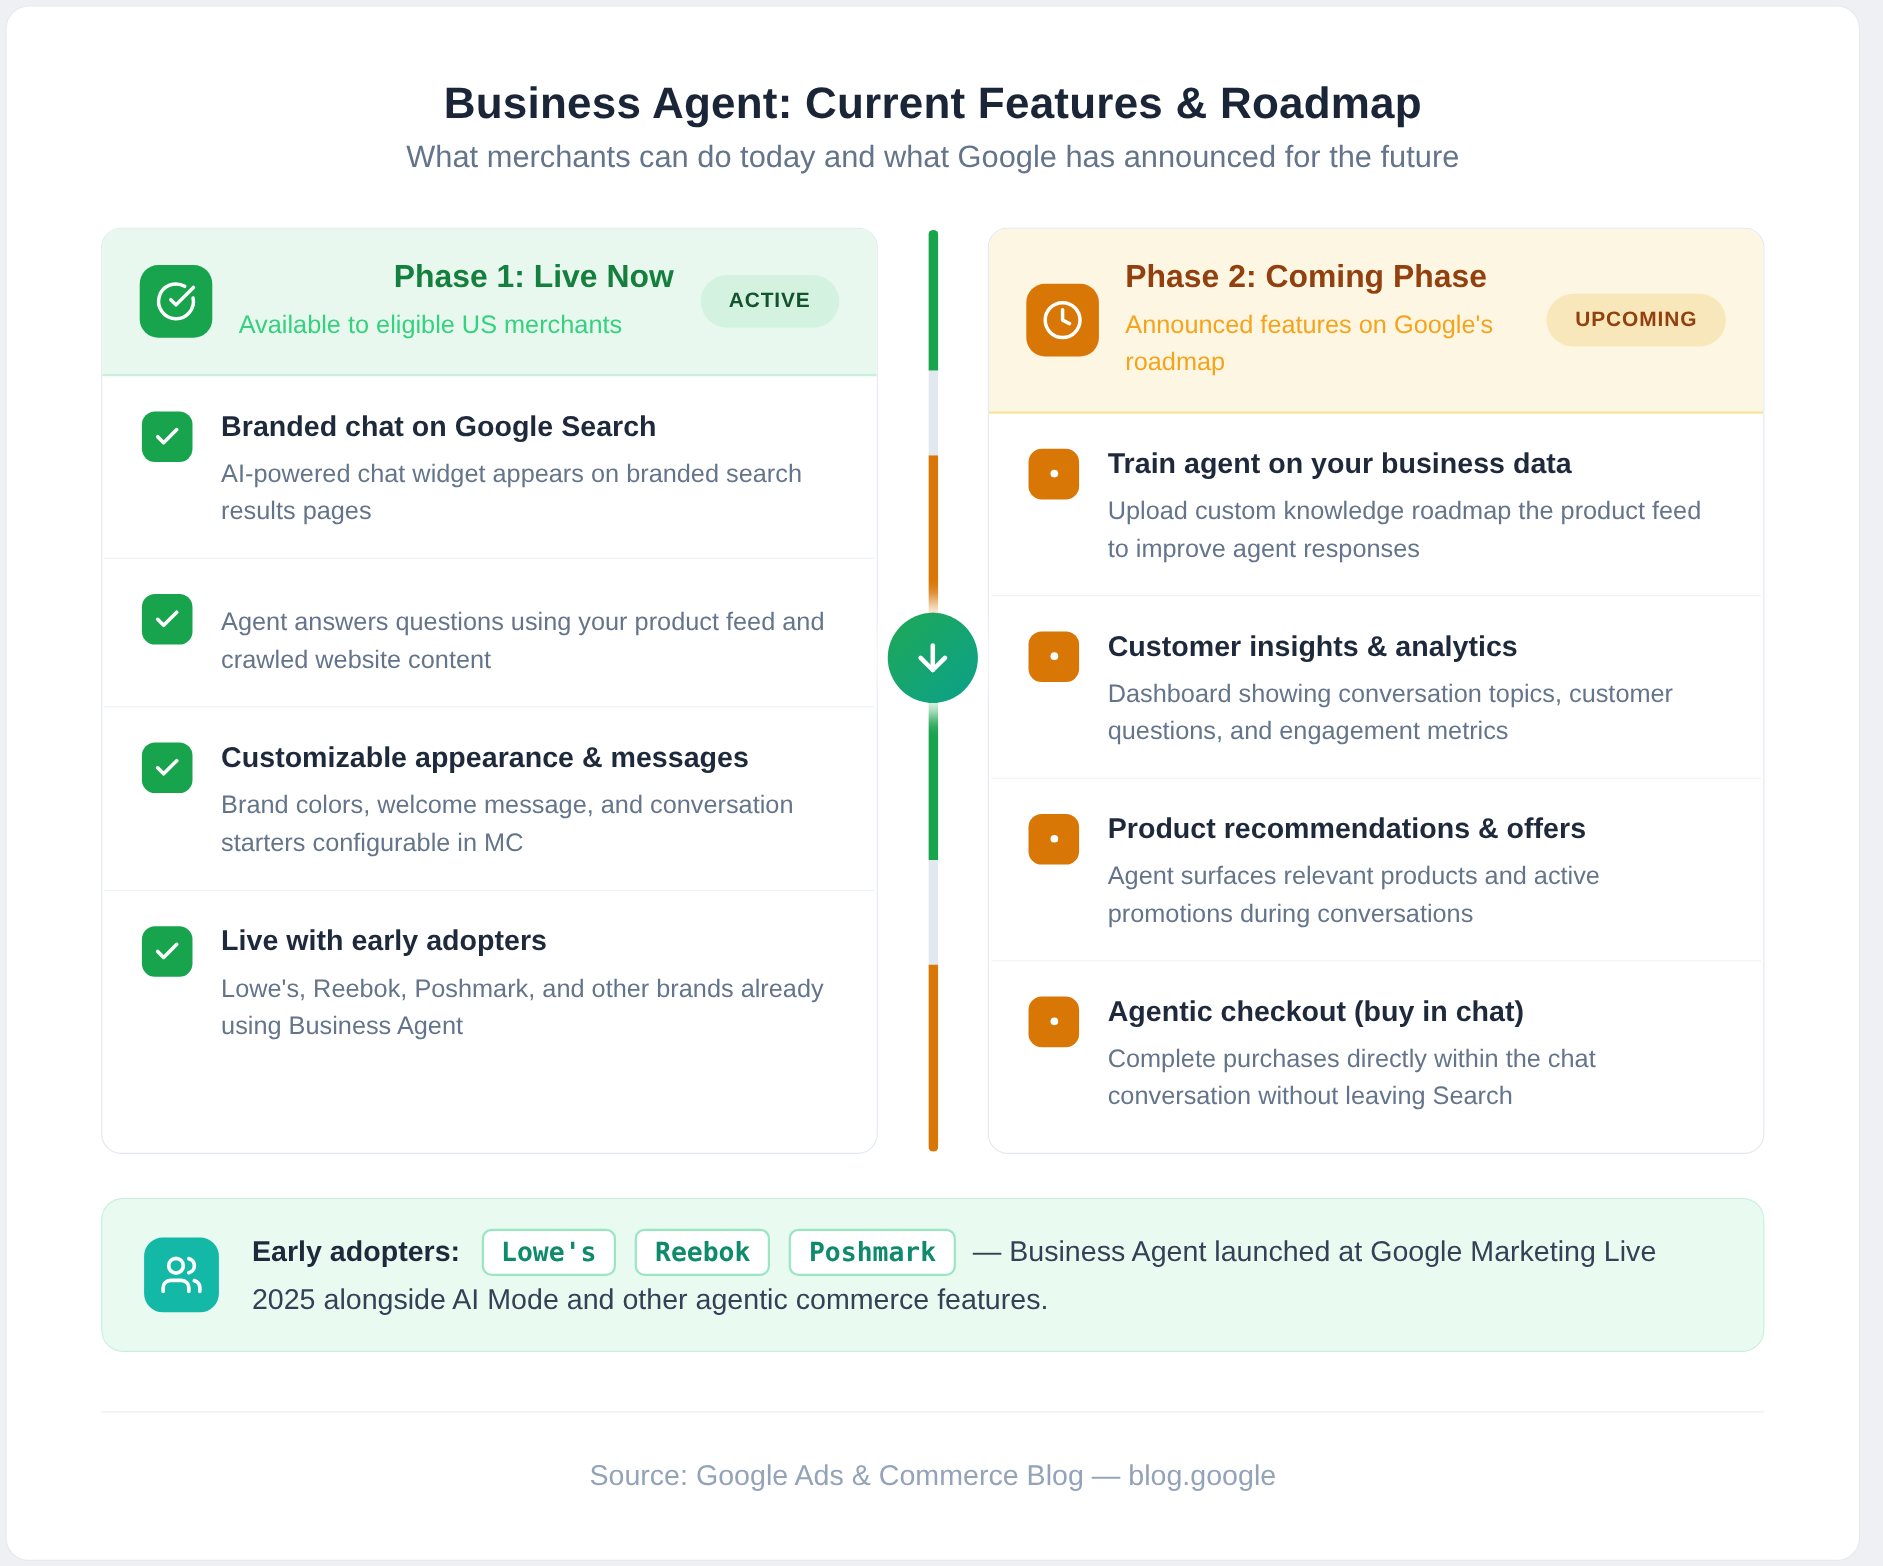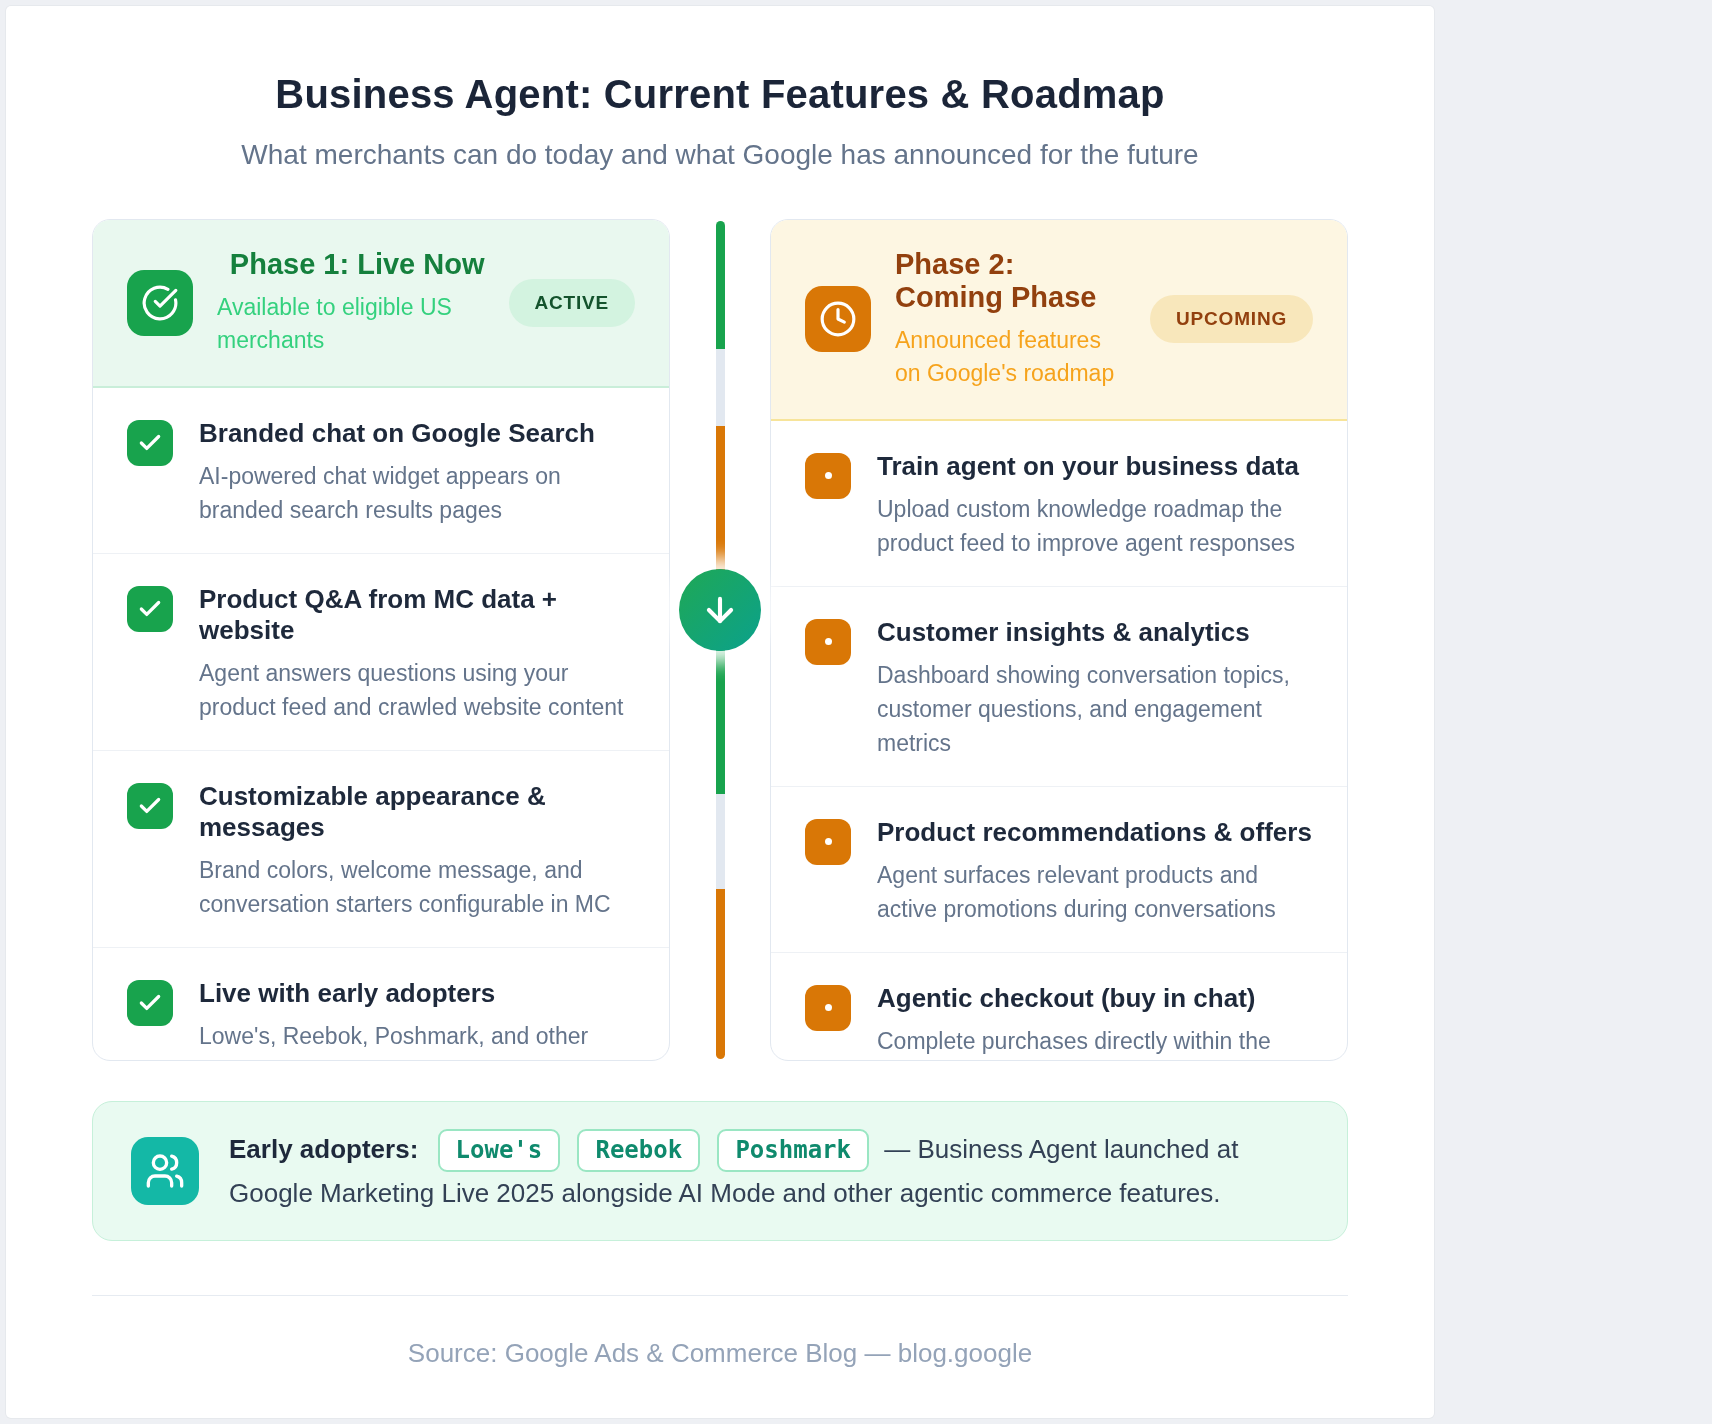--- a/index.html
+++ b/index.html
@@ -10,28 +10,28 @@
     --green_bg:#e9f8ef; --green_line:#c9eed9; --green_badge_bg:#d3f3e0; --green_badge_text:#14532d;
     --orange:#d97706; --orange_dark:#92400e; --orange_light:#f6a31c;
     --orange_bg:#fdf6e2; --orange_line:#f7e49a; --orange_badge_bg:#f8e7bb;
     --teal:#14b8a6; --teal_text:#0f8a6d; --teal_border:#9ae6c3;
     --strip_bg:#e9faf1; --strip_border:#c6f0da;
     --timeline_gray:#e2e8f0; --circle_from:#1fa855; --circle_to:#0ba18c;
   }
   *{margin:0;padding:0;box-sizing:border-box;}
   html,body{width:1712px;height:1424px;}
   body{background:var(--page_bg);font-family:"Liberation Sans","DejaVu Sans",sans-serif;}
-  .panel{width:1428px;height:1412px;margin:6px;background:var(--panel_bg);border-radius:5px;
+  .panel{width:1684px;height:1412px;margin:6px;background:var(--panel_bg);border-radius:20px;
          overflow:hidden;box-shadow:0 0 0 1px rgba(15,23,42,.03);}
   .content{padding:0 86px;}
 
   
   .header{text-align:center;padding-top:66px;}
   .header h1{font-size:40px;font-weight:bold;color:var(--title);letter-spacing:.2px;}
-  .header p{font-size:28px;color:var(--muted);margin-top:22px;}
+  .header p{font-size:28px;color:var(--muted);margin-top:10px;}
 
   
   .main{display:grid;grid-template-columns:1fr 100px 1fr;margin-top:48px;height:842px;}
   .card{border:1px solid var(--card_border);border-radius:18px;background:#fff;overflow:hidden;
         display:flex;flex-direction:column;}
   .card-header{display:flex;align-items:center;gap:24px;padding:28px 34px;}
   .card-header.green{background:var(--green_bg);border-bottom:2px solid var(--green_line);}
   .card-header.amber{background:var(--orange_bg);border-bottom:2px solid var(--orange_line);}
   .phase-icon{width:66px;height:66px;border-radius:17px;flex:0 0 auto;
               display:flex;align-items:center;justify-content:center;}
@@ -133,21 +133,20 @@
               <p>AI-powered chat widget appears on branded search results pages</p>
             </div>
           </div>
           <div class="feature">
             <div class="f-icon green">
               <svg width="26" height="26" viewBox="0 0 24 24" fill="none" stroke="#ffffff" stroke-width="3" stroke-linecap="round" stroke-linejoin="round">
                   <polyline points="20 6 9 17 4 12"></polyline>
                 </svg>
             </div>
             <div class="f-text">
-              <h3>Product Q&amp;A from MC data + website</h3>
               <p>Agent answers questions using your product feed and crawled website content</p>
             </div>
           </div>
           <div class="feature">
             <div class="f-icon green">
               <svg width="26" height="26" viewBox="0 0 24 24" fill="none" stroke="#ffffff" stroke-width="3" stroke-linecap="round" stroke-linejoin="round">
                   <polyline points="20 6 9 17 4 12"></polyline>
                 </svg>
             </div>
             <div class="f-text">

